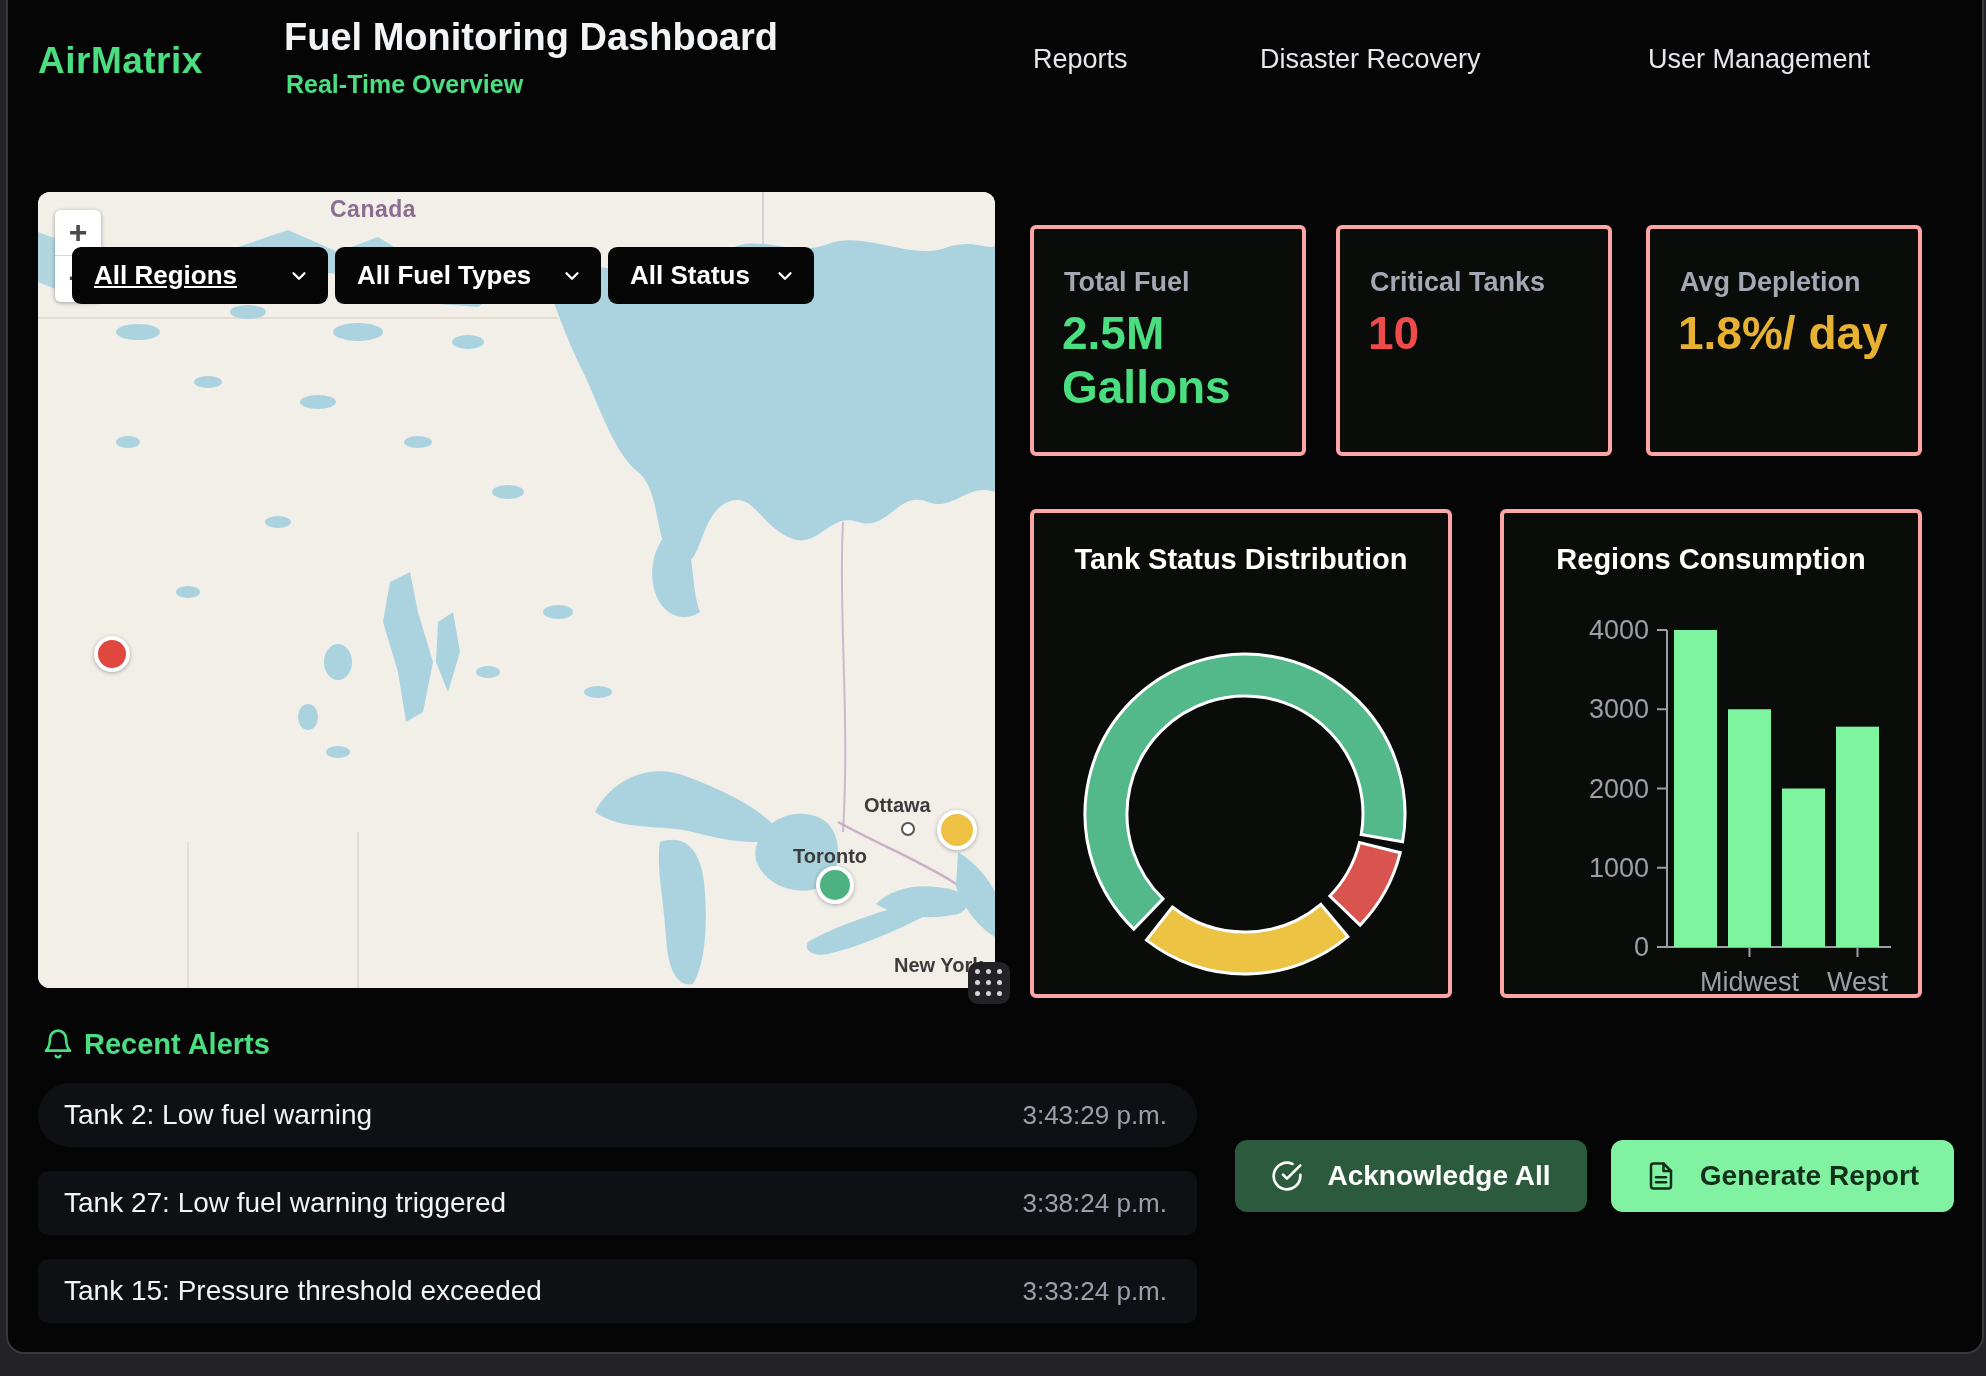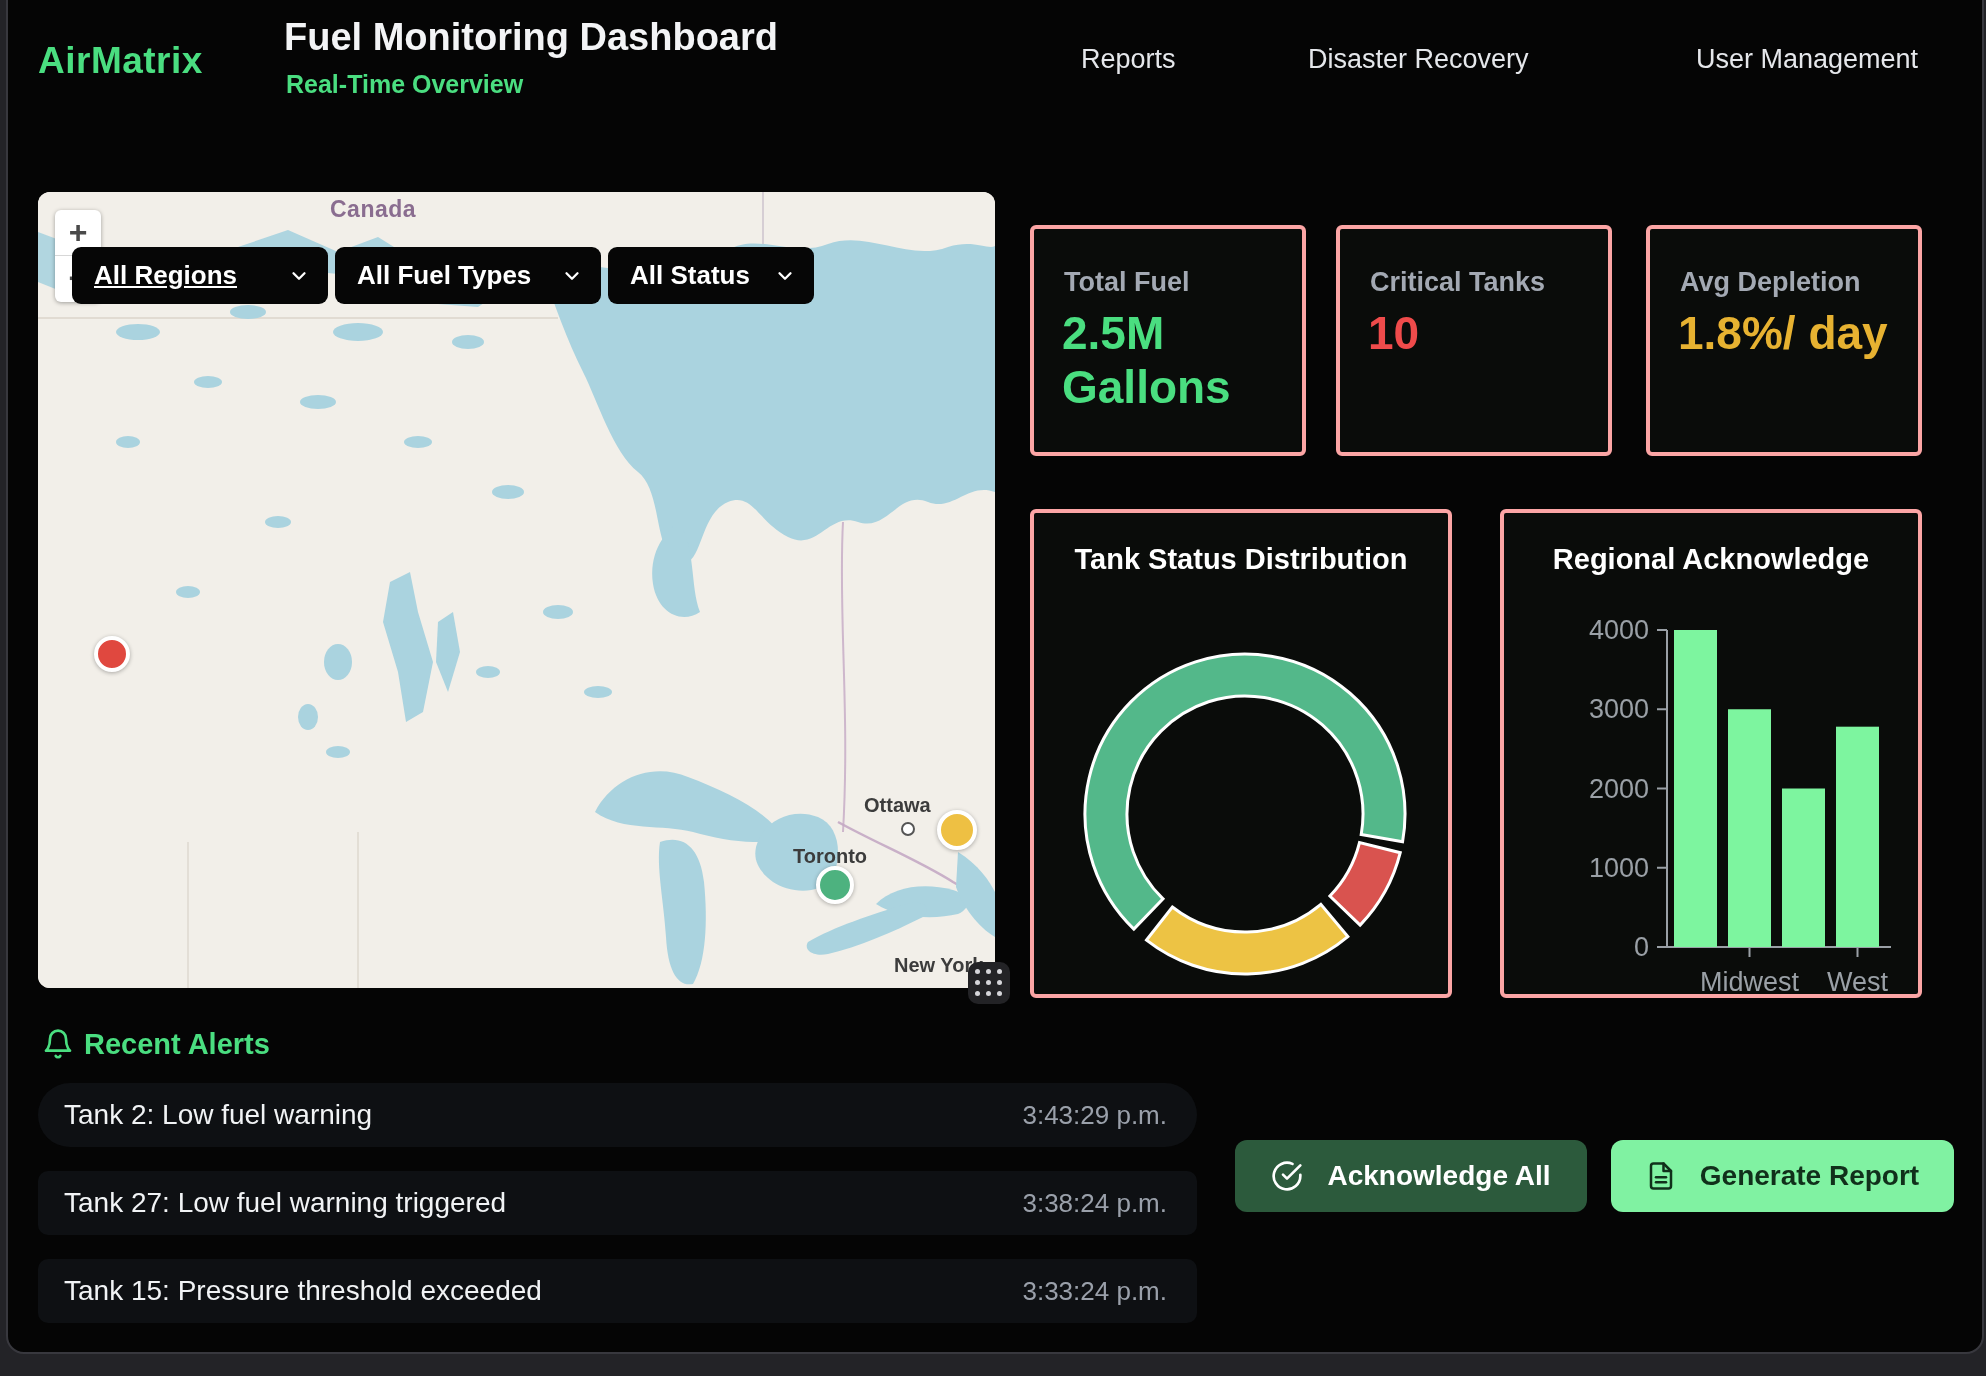--- a/index.html
+++ b/index.html
@@ -4,21 +4,21 @@
 <style>
   html,body{margin:0;padding:0;background:#232327;font-family:"Liberation Sans","DejaVu Sans",sans-serif;}
   .screen{position:relative;width:1986px;height:1376px;overflow:hidden;background:#232327;}
   .frame{position:absolute;left:6px;top:-6px;right:2px;bottom:22px;background:#050505;
          border:2px solid #38383e;border-radius:0 0 18px 18px;}
   .abs{position:absolute;}
   
   .brand{left:38px;top:40px;font-size:37px;font-weight:800;color:#4ade80;letter-spacing:.5px;}
   .page-title{left:284px;top:16px;font-size:38px;font-weight:700;color:#f3f4f6;}
   .page-subtitle{left:286px;top:70px;font-size:25px;font-weight:600;color:#4ade80;}
-  .nav-item{top:44px;font-size:27px;color:#e5e7eb;cursor:pointer;white-space:nowrap;margin-left:48px;}
+  .nav-item{top:44px;font-size:27px;color:#e5e7eb;cursor:pointer;white-space:nowrap;}
   
   .map{left:38px;top:192px;width:957px;height:796px;border-radius:12px;overflow:hidden;background:#f2efe9;}
   .map svg.basemap{position:absolute;left:0;top:0;}
   .map-label{position:absolute;color:#3c3c3c;font-weight:600;}
   .country-label{left:292px;top:4px;font-size:23px;color:#8a6d90;letter-spacing:.5px;}
   .city-ottawa{left:826px;top:602px;font-size:20px;}
   .city-toronto{left:755px;top:653px;font-size:20px;}
   .city-newyork{left:856px;top:762px;font-size:20px;}
   .town-dot{position:absolute;left:863px;top:630px;width:10px;height:10px;border:2.5px solid #555;
             border-radius:50%;background:#fff;}
@@ -191,21 +191,21 @@
 
   <div class="card chart-card" style="left:1030px;">
     <div class="card-title">Tank Status Distribution</div>
     <svg id="donut-svg" class="chart-svg" width="422" height="489" viewBox="0 0 422 489">
         <path d="M99.85466072656047,416.0943680541842 A160,160 0 1 1 368.56924048195333,328.7837084267088 L327.2073148554406,321.4904849646977 A118,118 0 1 0 129.03031228583836,385.88209643996083 Z" fill="#53b88a" stroke="#ffffff" stroke-width="3"></path>
         <path d="M366.24731620415946,339.7075032959468 A160,160 0 0 1 326.0943680541842,412.14533927343956 L295.88209643996083,382.9696877141617 A118,118 0 0 0 325.49489570056755,329.54678368076077 Z" fill="#d9534f" stroke="#ffffff" stroke-width="3"></path>
         <path d="M313.8460175498463,423.5671108990365 A160,160 0 0 1 112.49416394789468,427.08172057707554 L138.35194591157233,393.98526892559323 A118,118 0 0 0 286.84893794301166,391.3932442880394 Z" fill="#edc344" stroke="#ffffff" stroke-width="3"></path>
       </svg>
   </div>
   <div class="card chart-card" style="left:1500px;">
-    <div class="card-title">Regional Acknowledge</div>
+    <div class="card-title">Regions Consumption</div>
     <svg id="bar-svg" class="chart-svg" width="422" height="489" viewBox="0 0 422 489">
         <line x1="153" y1="434" x2="163" y2="434" stroke="#9aa0a6" stroke-width="2"></line>
         <text x="145" y="443" fill="#9aa0a6" font-size="27" text-anchor="end">0</text>
         <line x1="153" y1="354.75" x2="163" y2="354.75" stroke="#9aa0a6" stroke-width="2"></line>
         <text x="145" y="363.75" fill="#9aa0a6" font-size="27" text-anchor="end">1000</text>
         <line x1="153" y1="275.5" x2="163" y2="275.5" stroke="#9aa0a6" stroke-width="2"></line>
         <text x="145" y="284.5" fill="#9aa0a6" font-size="27" text-anchor="end">2000</text>
         <line x1="153" y1="196.25" x2="163" y2="196.25" stroke="#9aa0a6" stroke-width="2"></line>
         <text x="145" y="205.25" fill="#9aa0a6" font-size="27" text-anchor="end">3000</text>
         <line x1="153" y1="117" x2="163" y2="117" stroke="#9aa0a6" stroke-width="2"></line>

